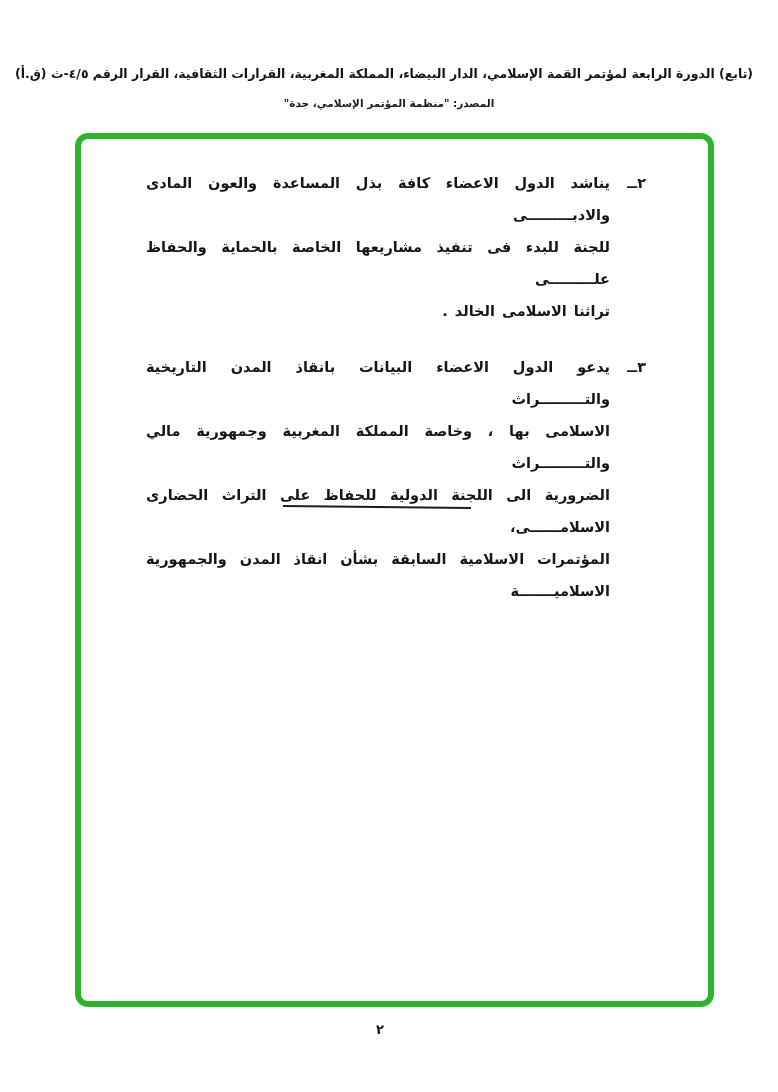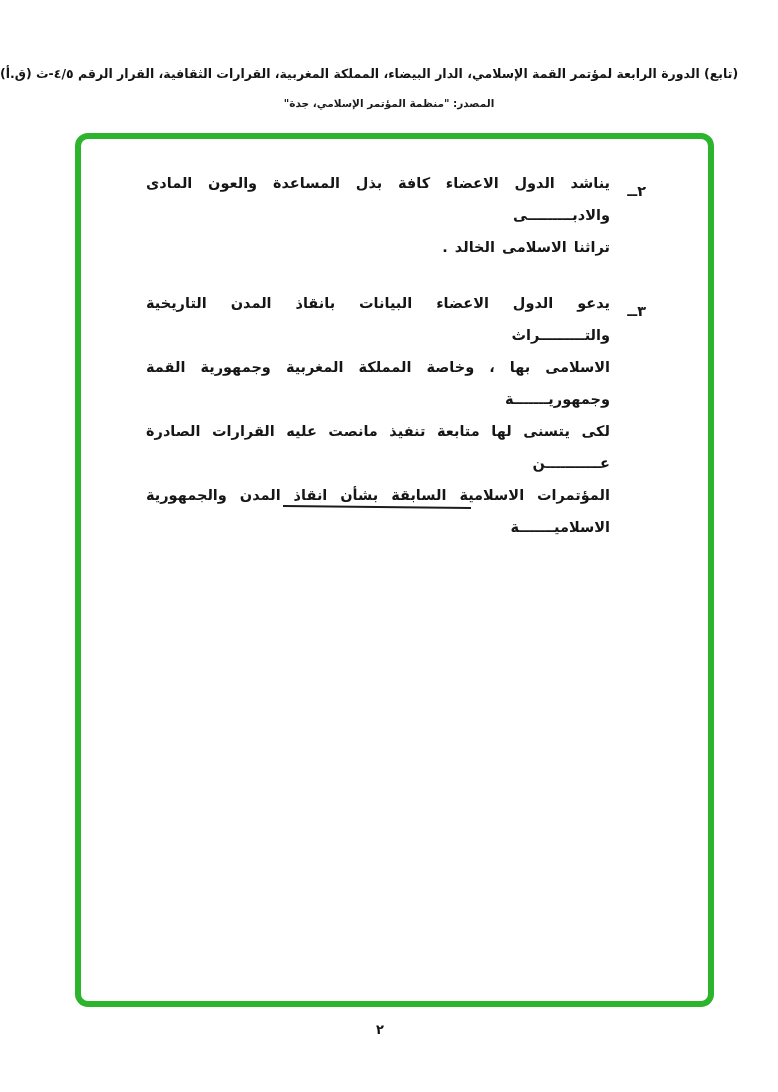--- a/index.html
+++ b/index.html
@@ -8,21 +8,21 @@
     background: #ffffff;
     font-family: "DejaVu Sans", sans-serif;
     position: relative;
     overflow: hidden;
   }
   .page { position: absolute; inset: 0; }
 
   
   .header-title {
     position: absolute; top: 66px; left: 0; width: 768px;
-    text-align: left; direction: rtl; unicode-bidi: plaintext;
+    text-align: center; direction: rtl; unicode-bidi: plaintext;
     font-size: 12.5px; font-weight: bold; color: #141414;
     white-space: nowrap; letter-spacing: 0px;
   }
   .header-source {
     position: absolute; top: 97px; left: 0; width: 778px;
     text-align: center; direction: rtl;
     font-size: 10.5px; font-weight: bold; color: #1a1a1a;
     white-space: nowrap;
   }
 
@@ -40,21 +40,21 @@
   
   .doc {
     position: absolute; left: 132px; top: 167px; width: 478px;
     direction: rtl;
     font-size: 14.5px; font-weight: bold; color: #161616;
     word-spacing: 2px;
   }
   .para { position: relative; }
   .para + .para { margin-top: 24px; }
   .para-num {
-    position: absolute; right: -36px; top: 8px;
+    position: absolute; right: -36px; top: 0;
     line-height: 32px; white-space: nowrap;
   }
   .line {
     line-height: 32px;
     text-align: justify;
     text-align-last: justify;
     margin-left: 14px;
   }
   .line.end {
     text-align-last: right;
@@ -84,28 +84,29 @@
 
   <div class="header-source">المصدر:  "منظمة المؤتمر الإسلامي، جدة"</div>
 
   <div class="frame" style="border-color: rgb(44, 180, 44);"></div>
 
   <div class="doc">
 
     <div class="para">
       <span class="para-num">٢ــ</span>
       <div class="line">يناشد الدول الاعضاء كافة بذل المساعدة والعون المادى والادبـــــــــى</div>
+      <div class="line">للجنة للبدء فى تنفيذ مشاريعها الخاصة بالحماية والحفاظ علـــــــــى</div>
       <div class="line end">تراثنا الاسلامى الخالد .</div>
     </div>
 
     <div class="para">
       <span class="para-num">٣ــ</span>
       <div class="line">يدعو الدول الاعضاء البيانات بانقاذ المدن التاريخية والتـــــــــراث</div>
-      <div class="line">الاسلامى بها ، وخاصة المملكة المغربية وجمهورية القمة وجمهوريـــــــة</div>
-      <div class="line">لكى يتسنى لها متابعة تنفيذ مانصت عليه القرارات الصادرة عـــــــــــن</div>
+      <div class="line">الاسلامى بها ، وخاصة المملكة المغربية وجمهورية مالي والتـــــــــراث</div>
+      <div class="line">الضرورية الى اللجنة الدولية للحفاظ على التراث الحضارى الاسلامــــــى،</div>
       <div class="line">المؤتمرات الاسلامية السابقة بشأن انقاذ المدن والجمهورية الاسلاميـــــــة</div>
     </div>
 
   </div>
 
   <div class="divider"></div>
 
   <div class="page-number">٢</div>
 
 </div>

